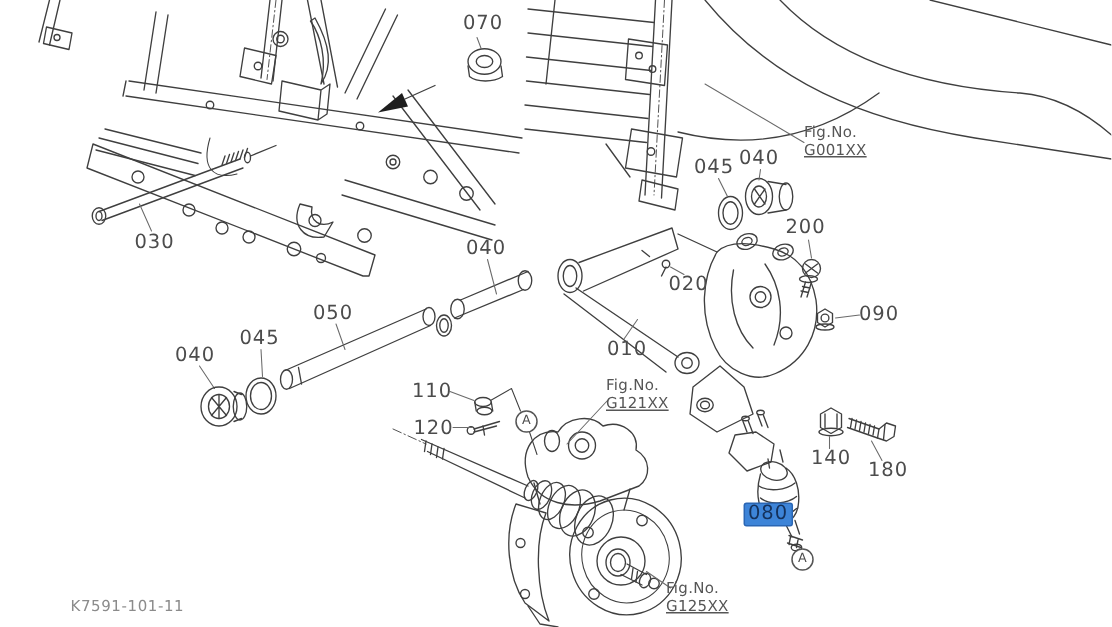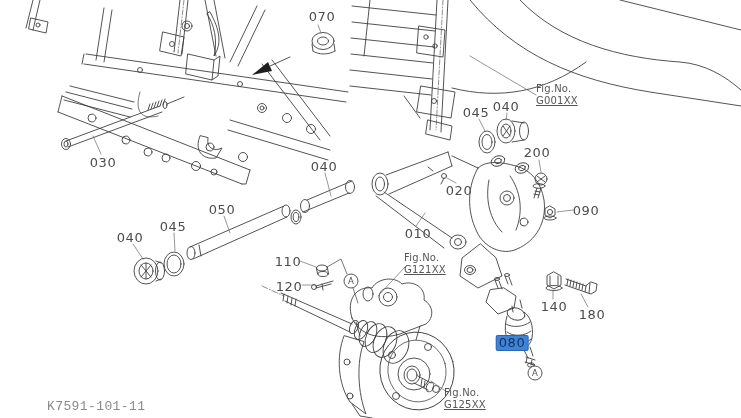--- a/index.html
+++ b/index.html
@@ -22,22 +22,22 @@
     letter-spacing:.2px;z-index:3;cursor:pointer;white-space:nowrap;
   }
   .figref .code{text-decoration:underline;}
   .viewmark{
     position:absolute;width:13px;height:13px;border:1px solid #555;
     border-radius:50%;transform:translate(-50%,-50%);
     font-size:8.5px;color:#4c4c4c;display:flex;align-items:center;
     justify-content:center;background:#fff;z-index:3;line-height:1;
   }
   .catcode{
-    position:absolute;font-size:13px;color:#8b8b8b;letter-spacing:.4px;
-    z-index:3;white-space:nowrap;font-family:Liberation Mono, monospace;
+    position:absolute;font-size:10px;color:#8b8b8b;letter-spacing:.4px;
+    z-index:3;white-space:nowrap;
   }
 </style>
 </head>
 <body>
 
 <div class="screen">
 
   <svg class="art" width="741" height="418" viewBox="0 0 741 418" fill="none" stroke="#3f3f3f" stroke-width="0.9" stroke-linecap="round" stroke-linejoin="round">
 
     <g>

